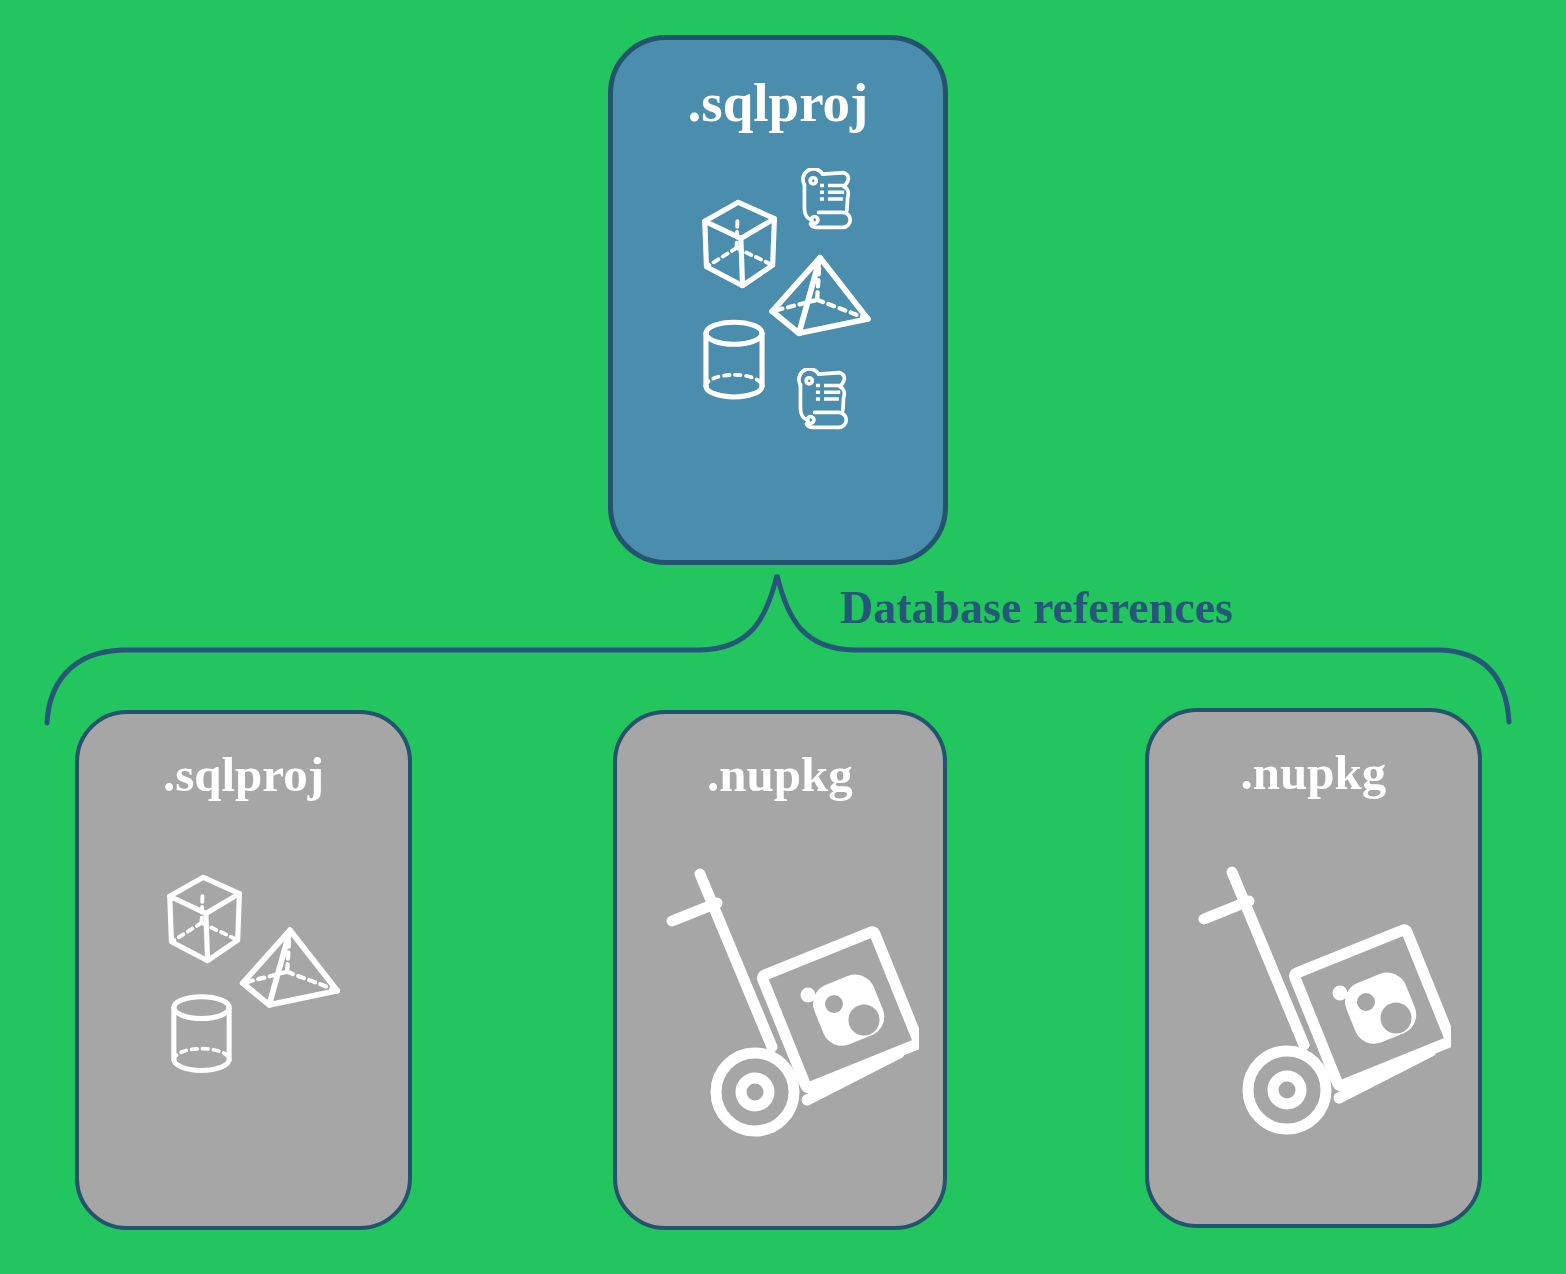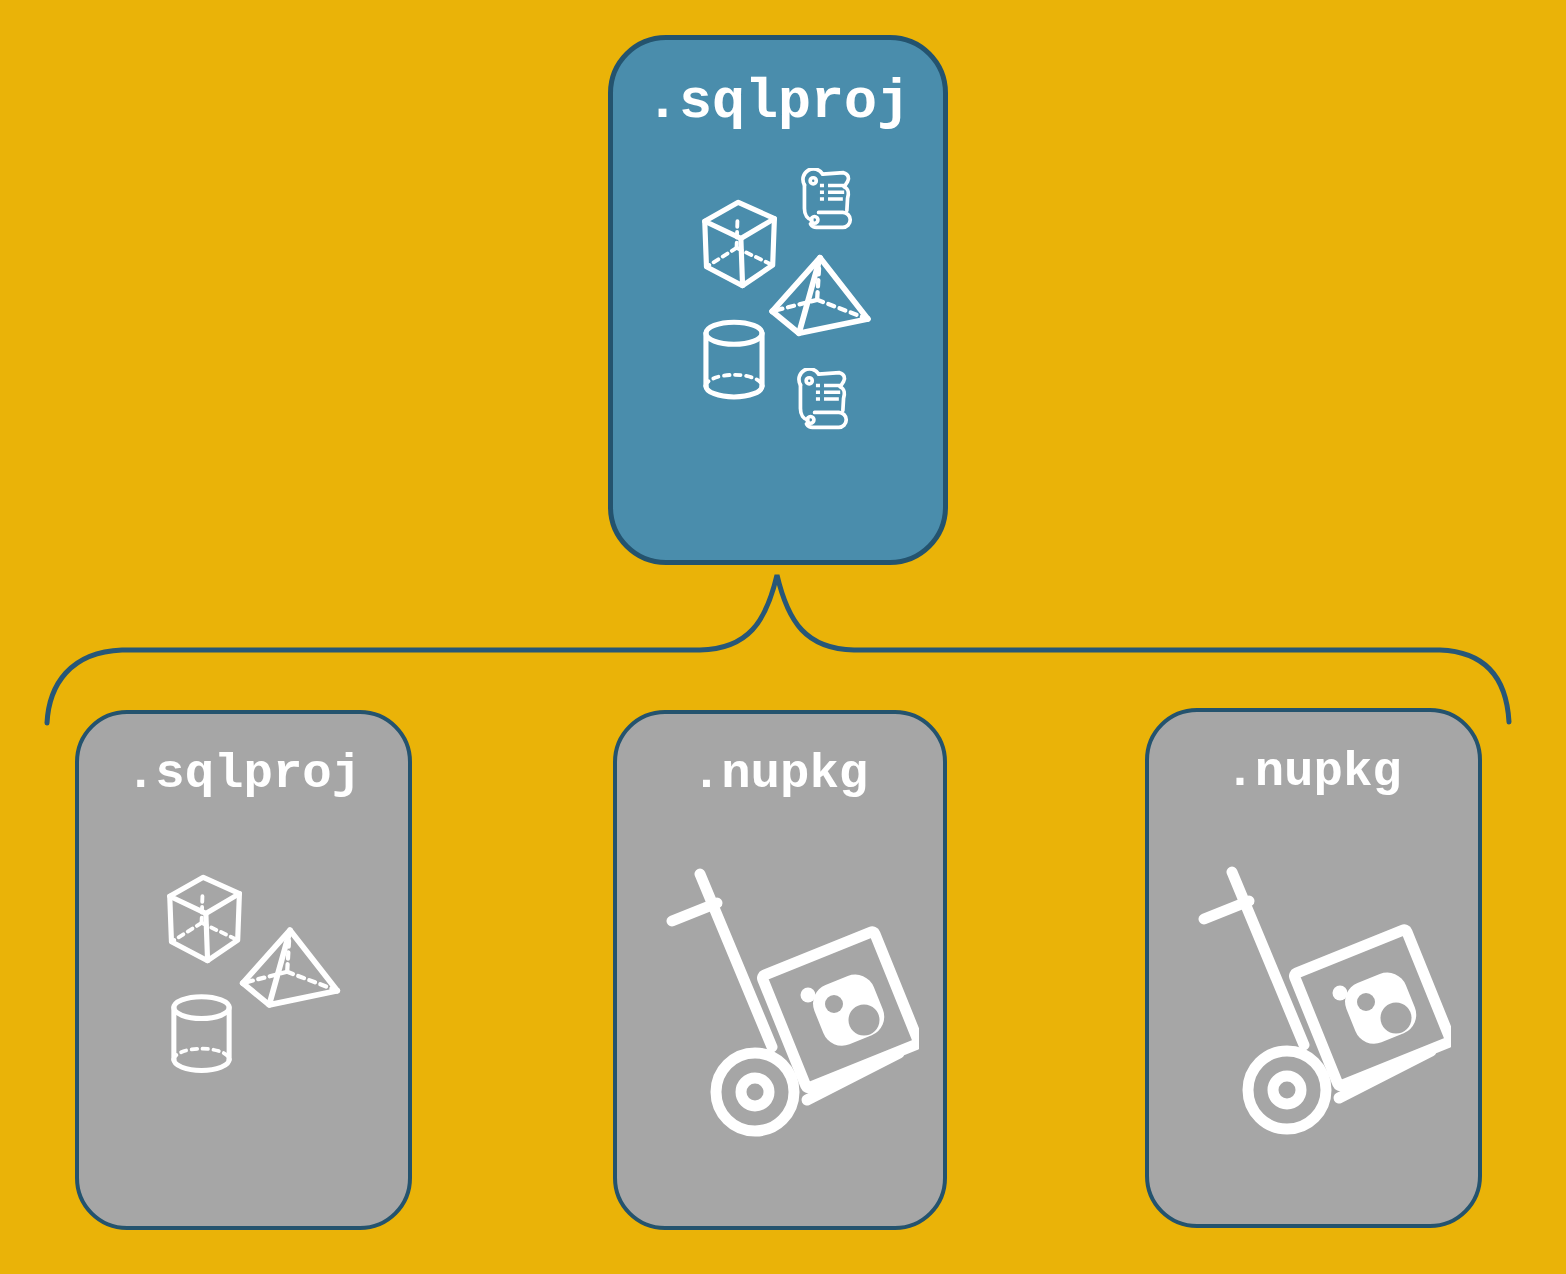--- a/index.html
+++ b/index.html
@@ -6,22 +6,22 @@
     --parent-fill:#4A8DAC;
     --child-fill:#A6A6A6;
     --outline:#24536E;
     --connector-color:#275778;
     --connector-label-color:#275778;
     --title-color:#FFFFFF;
     --icon-color:#FFFFFF;
   }
   html,body{margin:0;padding:0;background:#fff;}
   .canvas{
-    position:relative;width:1566px;height:1274px;background:#eab308;overflow:hidden;
-    font-family:Liberation Mono, monospace;
+    position:relative;width:1566px;height:1274px;background:#22c55e;overflow:hidden;
+    font-family:Liberation Serif, serif;
   }
   .node{position:absolute;box-sizing:border-box;}
   .parent-node{
     left:608px;top:35px;width:340px;height:530px;
     background:var(--parent-fill);
     border:5px solid var(--outline);
     border-radius:58px;
   }
   .child-node{
     top:710px;width:337px;height:520px;
@@ -136,20 +136,21 @@
     <svg class="icon" style="left:178px;top:328px" width="62" height="64">
         <use href="#sym-scroll"></use>
       </svg>
   </div>
 
   <svg class="brace-layer" width="1566" height="1274">
     <path d="M47,723 C49,685 70,652 122,650 L700,650 C748,649 766,622 777,575
              C788,622 806,649 854,650 L1440,650 C1492,652 1507,686 1509,722" fill="none" stroke="var(--connector-color)" stroke-width="5" stroke-linecap="round"></path>
   </svg>
 
+  <div class="connector-label">Database references</div>
 
   <div class="node child-node" id="child-0">
     <div class="node-title">.sqlproj</div>
     <svg class="icon" style="left:83px;top:159px" width="86" height="92">
         <use href="#sym-cube"></use>
       </svg>
     <svg class="icon" style="left:159px;top:209px" width="104" height="90">
         <use href="#sym-pyramid"></use>
       </svg>
     <svg class="icon" style="left:89px;top:279px" width="67" height="82">

